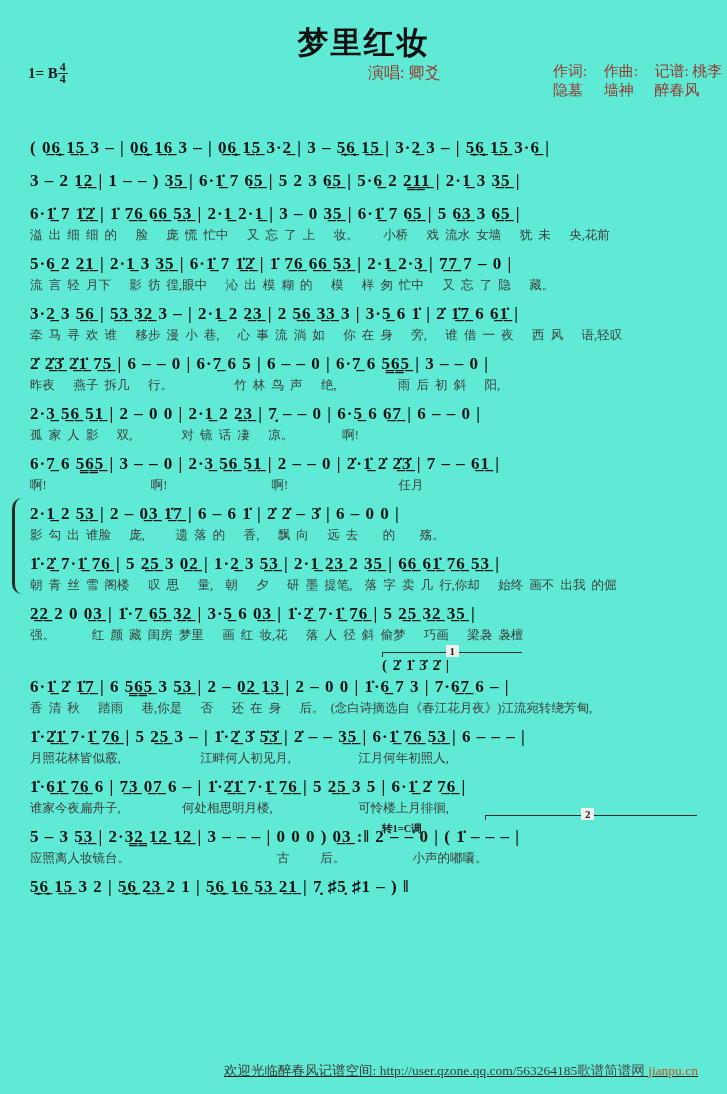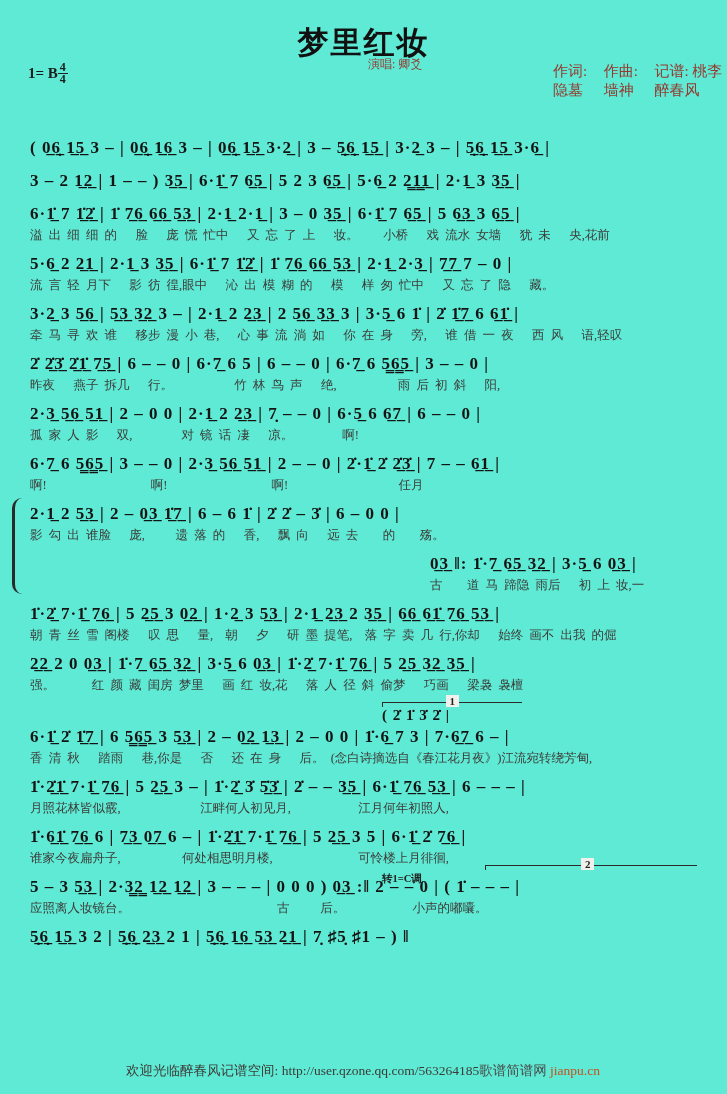--- a/index.html
+++ b/index.html
@@ -15,21 +15,21 @@
     letter-spacing:2px; padding-top:22px; color:#111;
   }
   .keysig {
     position:absolute; left:28px; top:62px; font-size:15px; font-weight:bold;
     display:flex; align-items:center; 
   }
   .meter { display:inline-flex; flex-direction:column; align-items:center;
     font-size:12px; line-height:11px; font-weight:bold; }
   .meter .top { border-bottom:1px solid #222; padding:0 2px; }
   .credit-singer {
-    position:absolute; left:368px; top:56px; font-size:12px; color:#96392f;
+    position:absolute; left:368px; top:63px; font-size:16px; color:#96392f;
   }
   .credit-col {
     position:absolute; left:553px; top:62px; font-size:15px; color:#96392f;
     display:flex; gap:7px;
   }
   
   .score { position:absolute; left:30px; right:14px; top:136px; }
   .sys { position:relative; margin-bottom:9px; }
   .notes {
     font-size:17px; font-weight:bold; letter-spacing:1px;
@@ -51,22 +51,23 @@
   .modlabel { position:absolute; left:352px; top:-13px; font-size:10.5px;
     font-weight:bold; color:#222;margin-top:10px; }
   .volta2 { position:absolute; left:455px; top:-10px; width:212px; }
   .bigparen {
     position:absolute; left:-18px; top:-4px; width:13px; height:96px;
     border-left:3px solid #2a2a2a; border-radius:10px 0 0 10px;
   }
   
   .footer {
     position:absolute; left:0; right:15px; bottom:14px;
-    display:flex; justify-content:center; align-items:flex-end;
+    display:flex; justify-content:flex-end; align-items:flex-end;
     padding:0 14px 0 28px;
+    text-decoration:underline;
   }
   .footer-left { font-size:13.5px; color:#3d3b38; }
   .site { font-size:13.5px; color:#4a4a4a; }
   .site .link { color:#c8501e; }
 </style>
 </head>
 <body>
 
 <div class="page">
 
@@ -126,24 +127,20 @@
       <div class="notes">6·7̲ 6 5̳6̳5̲ | 3 – – 0 | 2·3̲ 5̲6̲ 5̲1̲ | 2 – – 0 | 2̇·1̲̇ 2̇ 2̲̇3̲̇ | 7 – – 6̲1̲ |</div>
       <div class="lyr">啊!                 啊!                 啊!                  任月</div>
     </div>
 
     <div class="sys">
       <span class="bigparen"></span>
       <div class="notes">2·1̲ 2 5̲3̲ | 2 – 0̲3̲ 1̲̇7̲ | 6 – 6 1̇ | 2̇ 2̇ – 3̇ | 6 – 0 0 |</div>
       <div class="lyr">影 勾 出 谁脸   庞,     遗 落 的   香,   飘 向   远 去    的    殇。</div>
     </div>
 
-    <div class="sys sys-right">
-      <div class="notes">0̲3̲ ‖: 1̇·7̲ 6̲5̲ 3̲2̲ | 3·5̲ 6 0̲3̲ |</div>
-      <div class="lyr">古    道 马 蹄隐 雨后   初 上 妆,一</div>
-    </div>
 
     <div class="sys">
       <div class="notes">1̇·2̲̇ 7·1̲̇ 7̲6̲ | 5 2̲5̲ 3 0̲2̲ | 1·2̲ 3 5̲3̲ | 2·1̲ 2̲3̲ 2 3̲5̲ | 6̲6̲ 6̲1̲̇ 7̲6̲ 5̲3̲ |</div>
       <div class="lyr">朝 青 丝 雪 阁楼   叹 思   量,  朝   夕   研 墨 提笔,  落 字 卖 几 行,你却   始终 画不 出我 的倔</div>
     </div>
 
     <div class="sys">
       <div class="notes">2̲2̲ 2 0 0̲3̲ | 1̇·7̲ 6̲5̲ 3̲2̲ | 3·5̲ 6 0̲3̲ | 1̇·2̲̇ 7·1̲̇ 7̲6̲ | 5 2̲5̲ 3̲2̲ 3̲5̲ |</div>
       <div class="lyr">强。      红 颜 藏 闺房 梦里   画 红 妆,花   落 人 径 斜 偷梦   巧画   梁袅 袅檀</div>
     </div>

